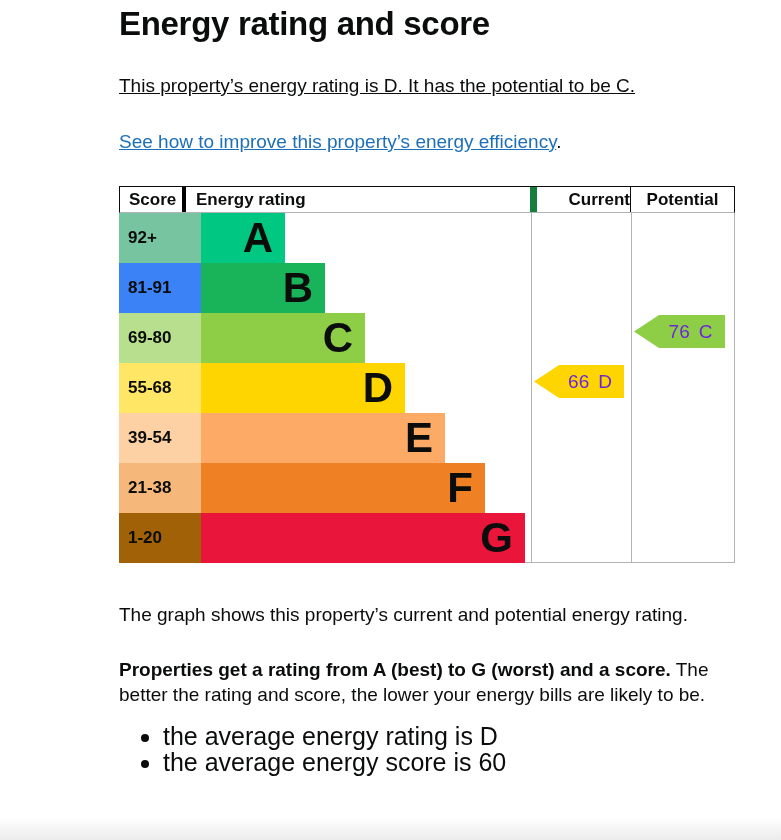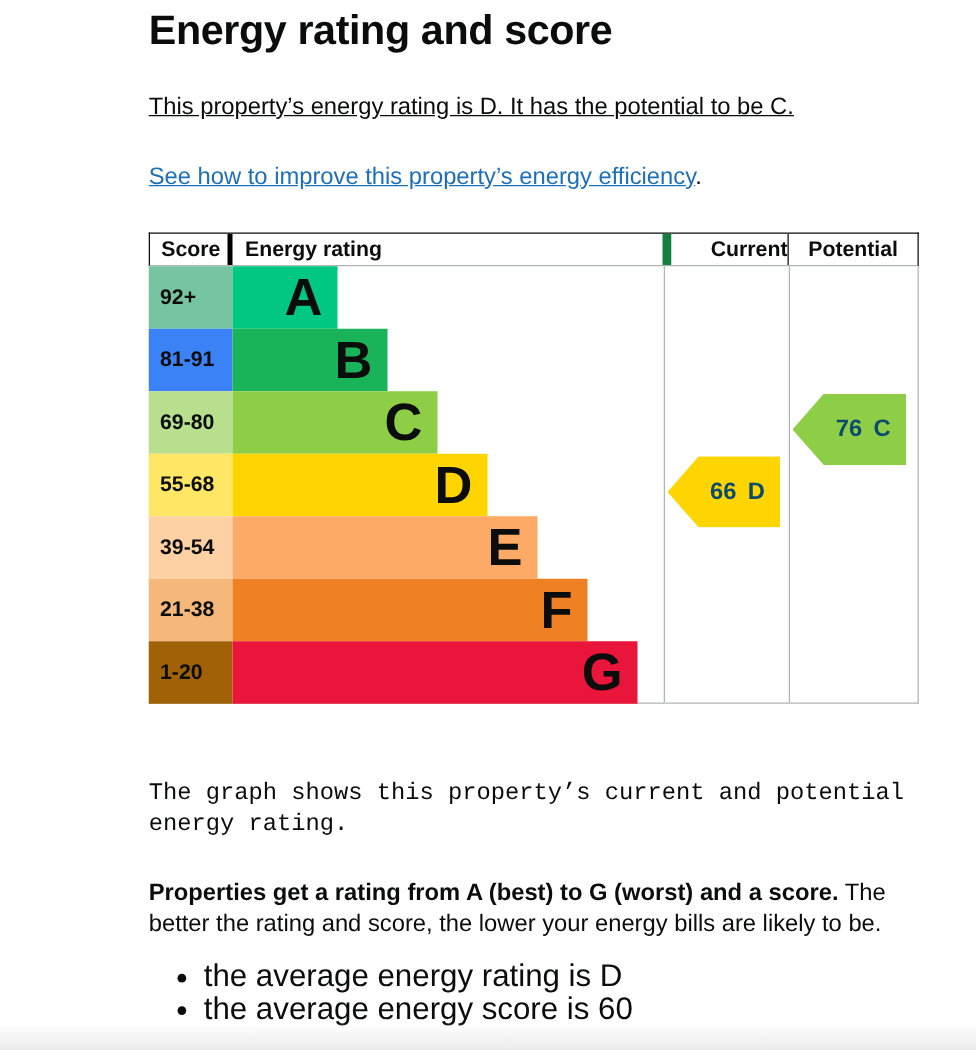--- a/index.html
+++ b/index.html
@@ -37,46 +37,46 @@
   .h-current   { width:100px; border-left:7px solid #15803d; text-align:right; }
   .h-potential { width:104px; border-left:1px solid #0b0c0c; text-align:center; }
 
   .epc-body {
     position:relative; width:616px; height:350px; box-sizing:border-box;
     border-bottom:1px solid #b1b4b6;
     border-right:1px solid #b1b4b6;
   }
   .band-row { display:flex; height:50px; }
   .score-cell {
-    width:67px; box-sizing:border-box; padding-left:9px;
+    width:82px; box-sizing:border-box; padding-left:9px;
     font-weight:700; font-size:17px; line-height:50px;
   }
   .band-bar {
     height:50px; box-sizing:border-box;
     display:flex; align-items:center; justify-content:flex-end;
     padding-right:12px;
   }
   .band-letter { font-weight:700; font-size:42px; line-height:1; }
 
   .col-line { position:absolute; top:0; bottom:0; width:1px; background:#b1b4b6; }
   .line-current   { left:412px; }
   .line-potential { left:512px; }
 
   .arrow {
-    position:absolute; height:57px; box-sizing:border-box;
+    position:absolute; height:33px; box-sizing:border-box;
     display:flex; align-items:center; justify-content:center;
     padding-left:22px; gap:9px;
-    font-weight:700; font-size:19px; color:#0c4a6e;
+    font-weight:400; font-size:19px; color:#6d28d9;
     clip-path:polygon(25px 0, 100% 0, 100% 100%, 25px 100%, 0 50%);
   }
   .arrow-current   { width:90px; right:110px; }
   .arrow-potential { width:91px; right:9px; }
 
   
-  .caption { margin-top:59px;font-family:Liberation Mono, monospace; }
+  .caption { margin-top:39px; }
   .explain { margin-top:30px; width:616px; }
   .explain b { font-weight:700; }
   .region  { margin-top:30px; }
   ul.avg-list { margin:17px 0 0 0; padding-left:44px; }
   ul.avg-list li { font-size:25px; line-height:25.5px; }
 
   .bottom-fade {
     position:absolute; left:0; right:0; bottom:0; height:22px;
     background:linear-gradient(rgba(235,235,235,0), #ebebeb);
     pointer-events:none;

